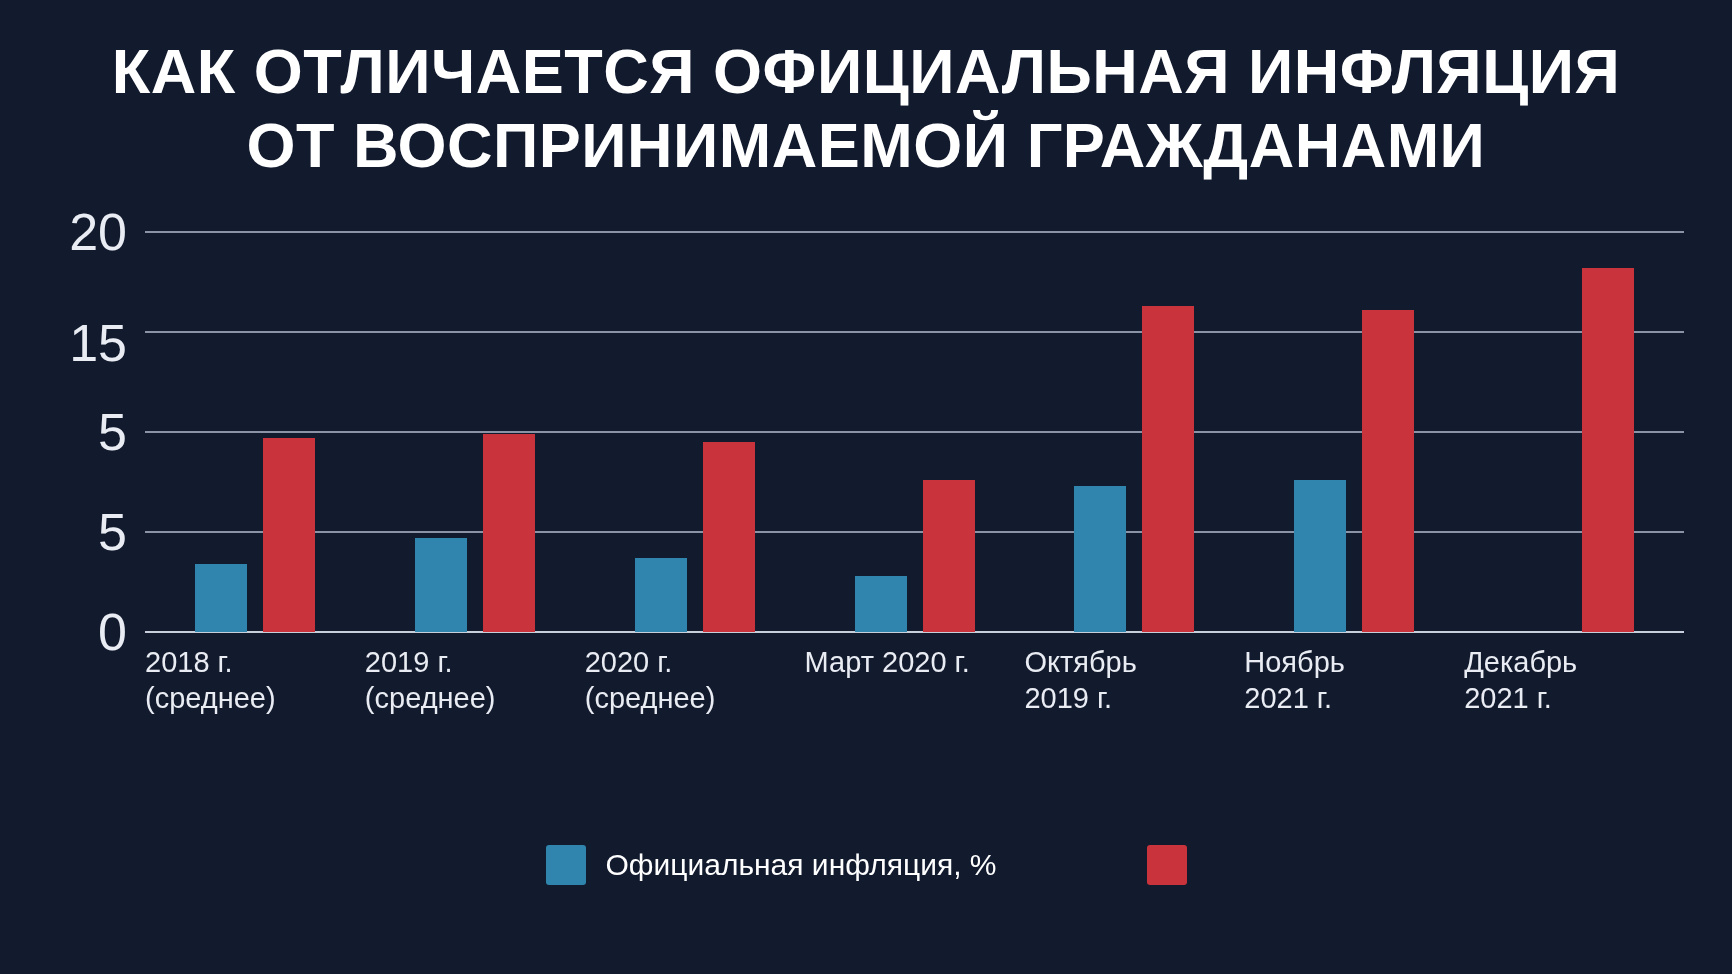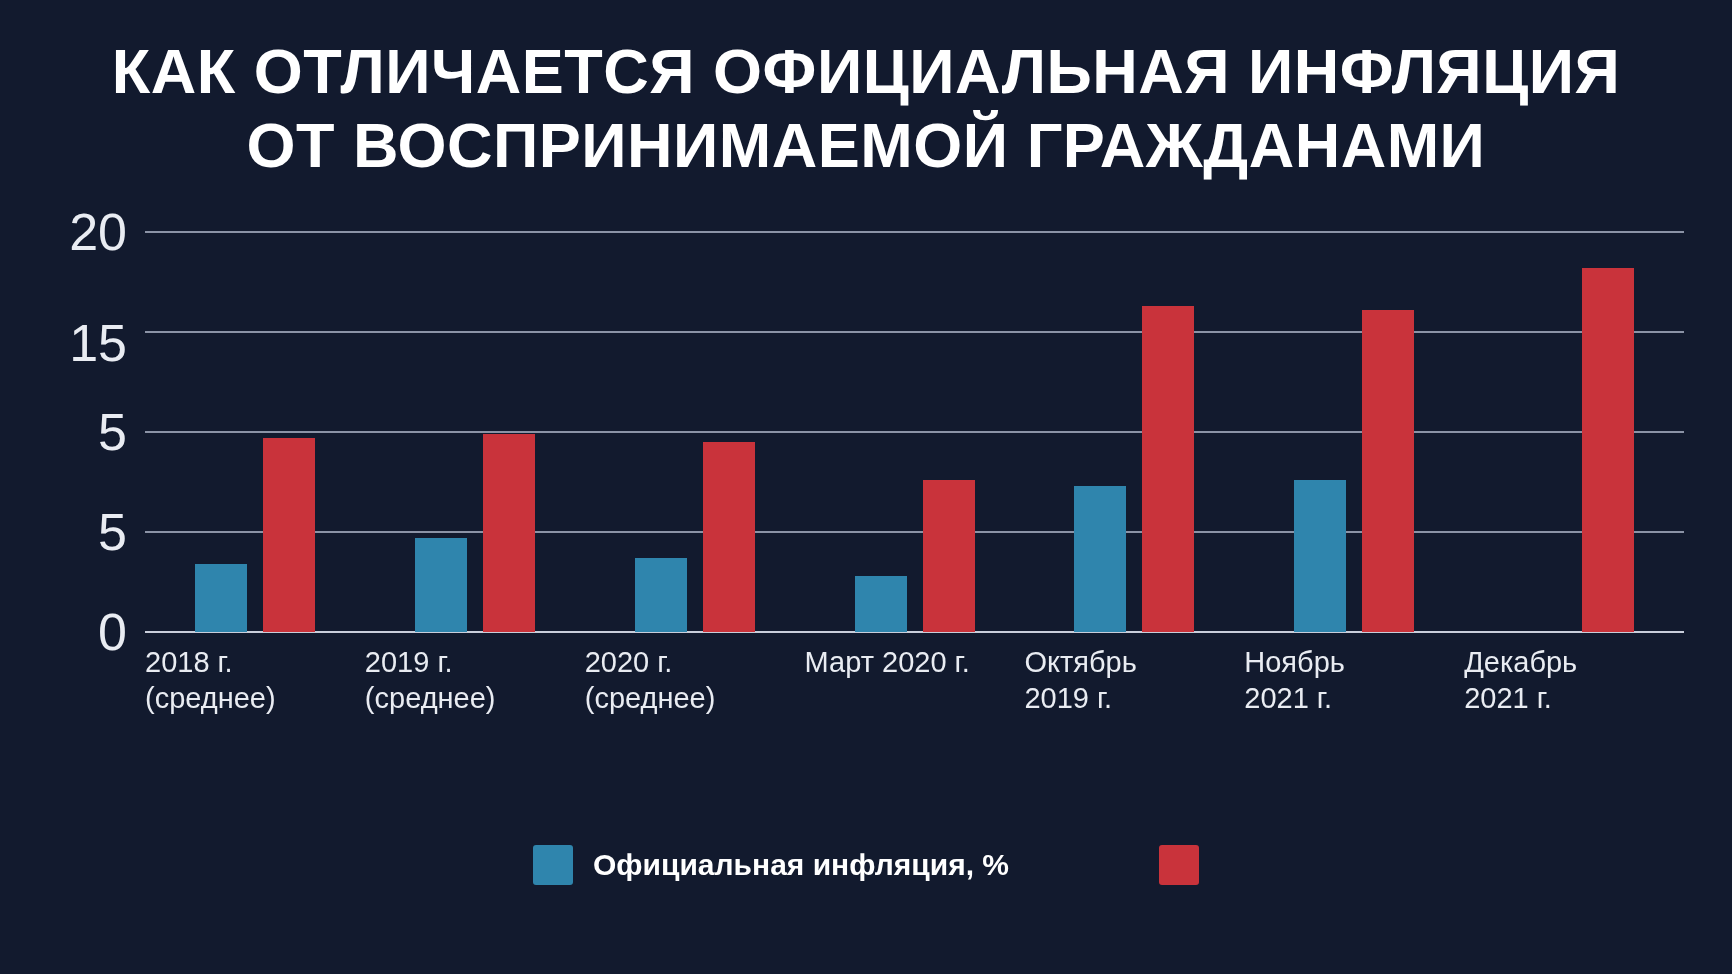--- a/index.html
+++ b/index.html
@@ -135,21 +135,21 @@
   }
   .swatch {
     width: 40px;
     height: 40px;
     border-radius: 3px;
   }
   .swatch.official { background: #2f85ad; }
   .swatch.perceived { background: #c9333b; }
   .legend-label {
     font-size: 30px;
-    font-weight: bold;
+    font-weight: normal;
     color: #ffffff;
     white-space: nowrap;
   }
 </style>
 </head>
 <body>
 
 <div class="page">
 
   <div class="title">КАК ОТЛИЧАЕТСЯ ОФИЦИАЛЬНАЯ ИНФЛЯЦИЯ

